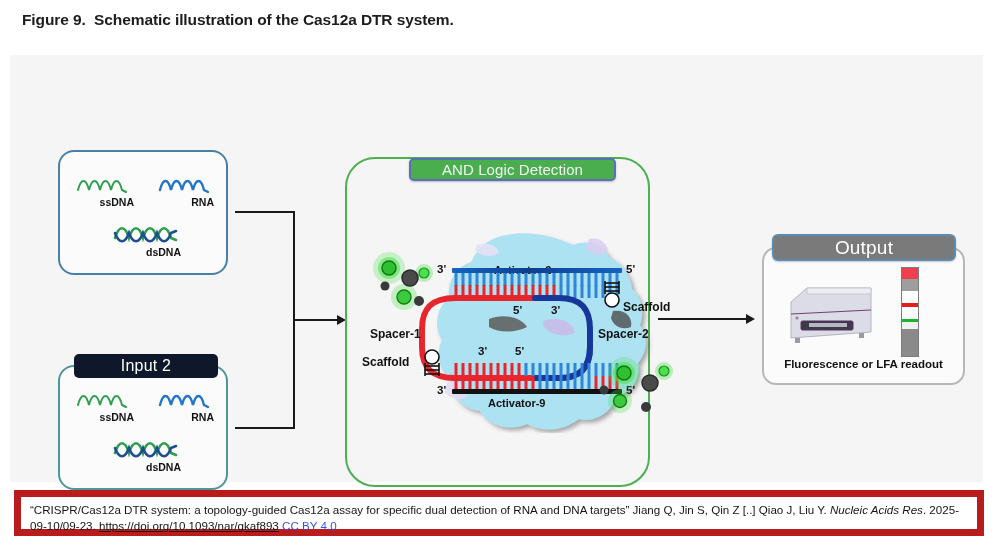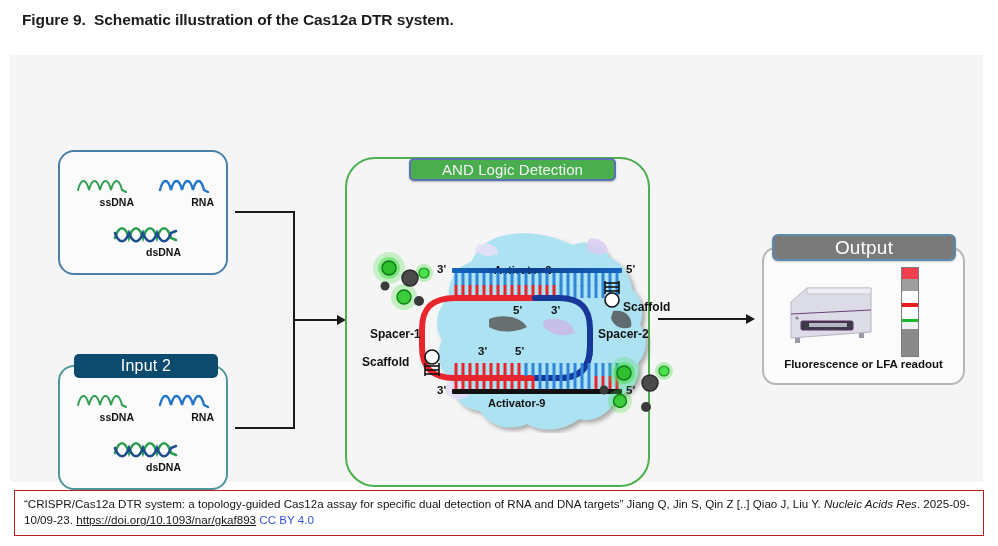--- a/index.html
+++ b/index.html
@@ -27,21 +27,21 @@
   #input-box-1{left:48px;top:95px;border:2.5px solid #4a7fa8;}
   #input-box-2{left:48px;top:310px;border:2.5px solid #4f9699;}
   .input-header{
     position:absolute;left:14px;top:-13px;width:144px;height:24px;
     border-radius:5px;
     display:flex;align-items:center;justify-content:center;
     color:#ffffff;font-size:16px;font-weight:400;
     letter-spacing:0.2px;
   }
   #input-header-1{background:#4a7fa8;}
-  #input-header-2{background:#0c4a6e;}
+  #input-header-2{background:#0f172a;}
 
   .nuc-label{
     position:absolute;font-size:10.5px;font-weight:bold;color:#111;
     text-align:right;white-space:nowrap;
   }
   .wave{position:absolute;}
 
   
   .conn-line{position:absolute;background:#1a1a1a;}
   .arrow-head{
@@ -107,21 +107,21 @@
     text-align:center;font-size:11.5px;font-weight:bold;color:#111;
   }
   
   #figure-subcaption{
     position:absolute;left:10px;top:452px;width:973px;text-align:center;
     font-size:13px;font-weight:bold;color:#151515;
   }
   
   #citation-box{
     position:absolute;left:14px;top:490px;width:970px;height:46px;
-    border:1px solid #b91c1c;box-sizing:border-box;background:#ffffff;
+    border:7px solid #b91c1c;box-sizing:border-box;background:#ffffff;
     padding:5px 9px;
     font-size:11.6px;line-height:1.42;color:#151515;
   }
   #citation-box i{font-style:italic;}
   .cite-link{color:#151515;text-decoration:underline;}
   .cc-link{color:#3355dd;text-decoration:none;}
 </style>
 </head>
 <body>
 

